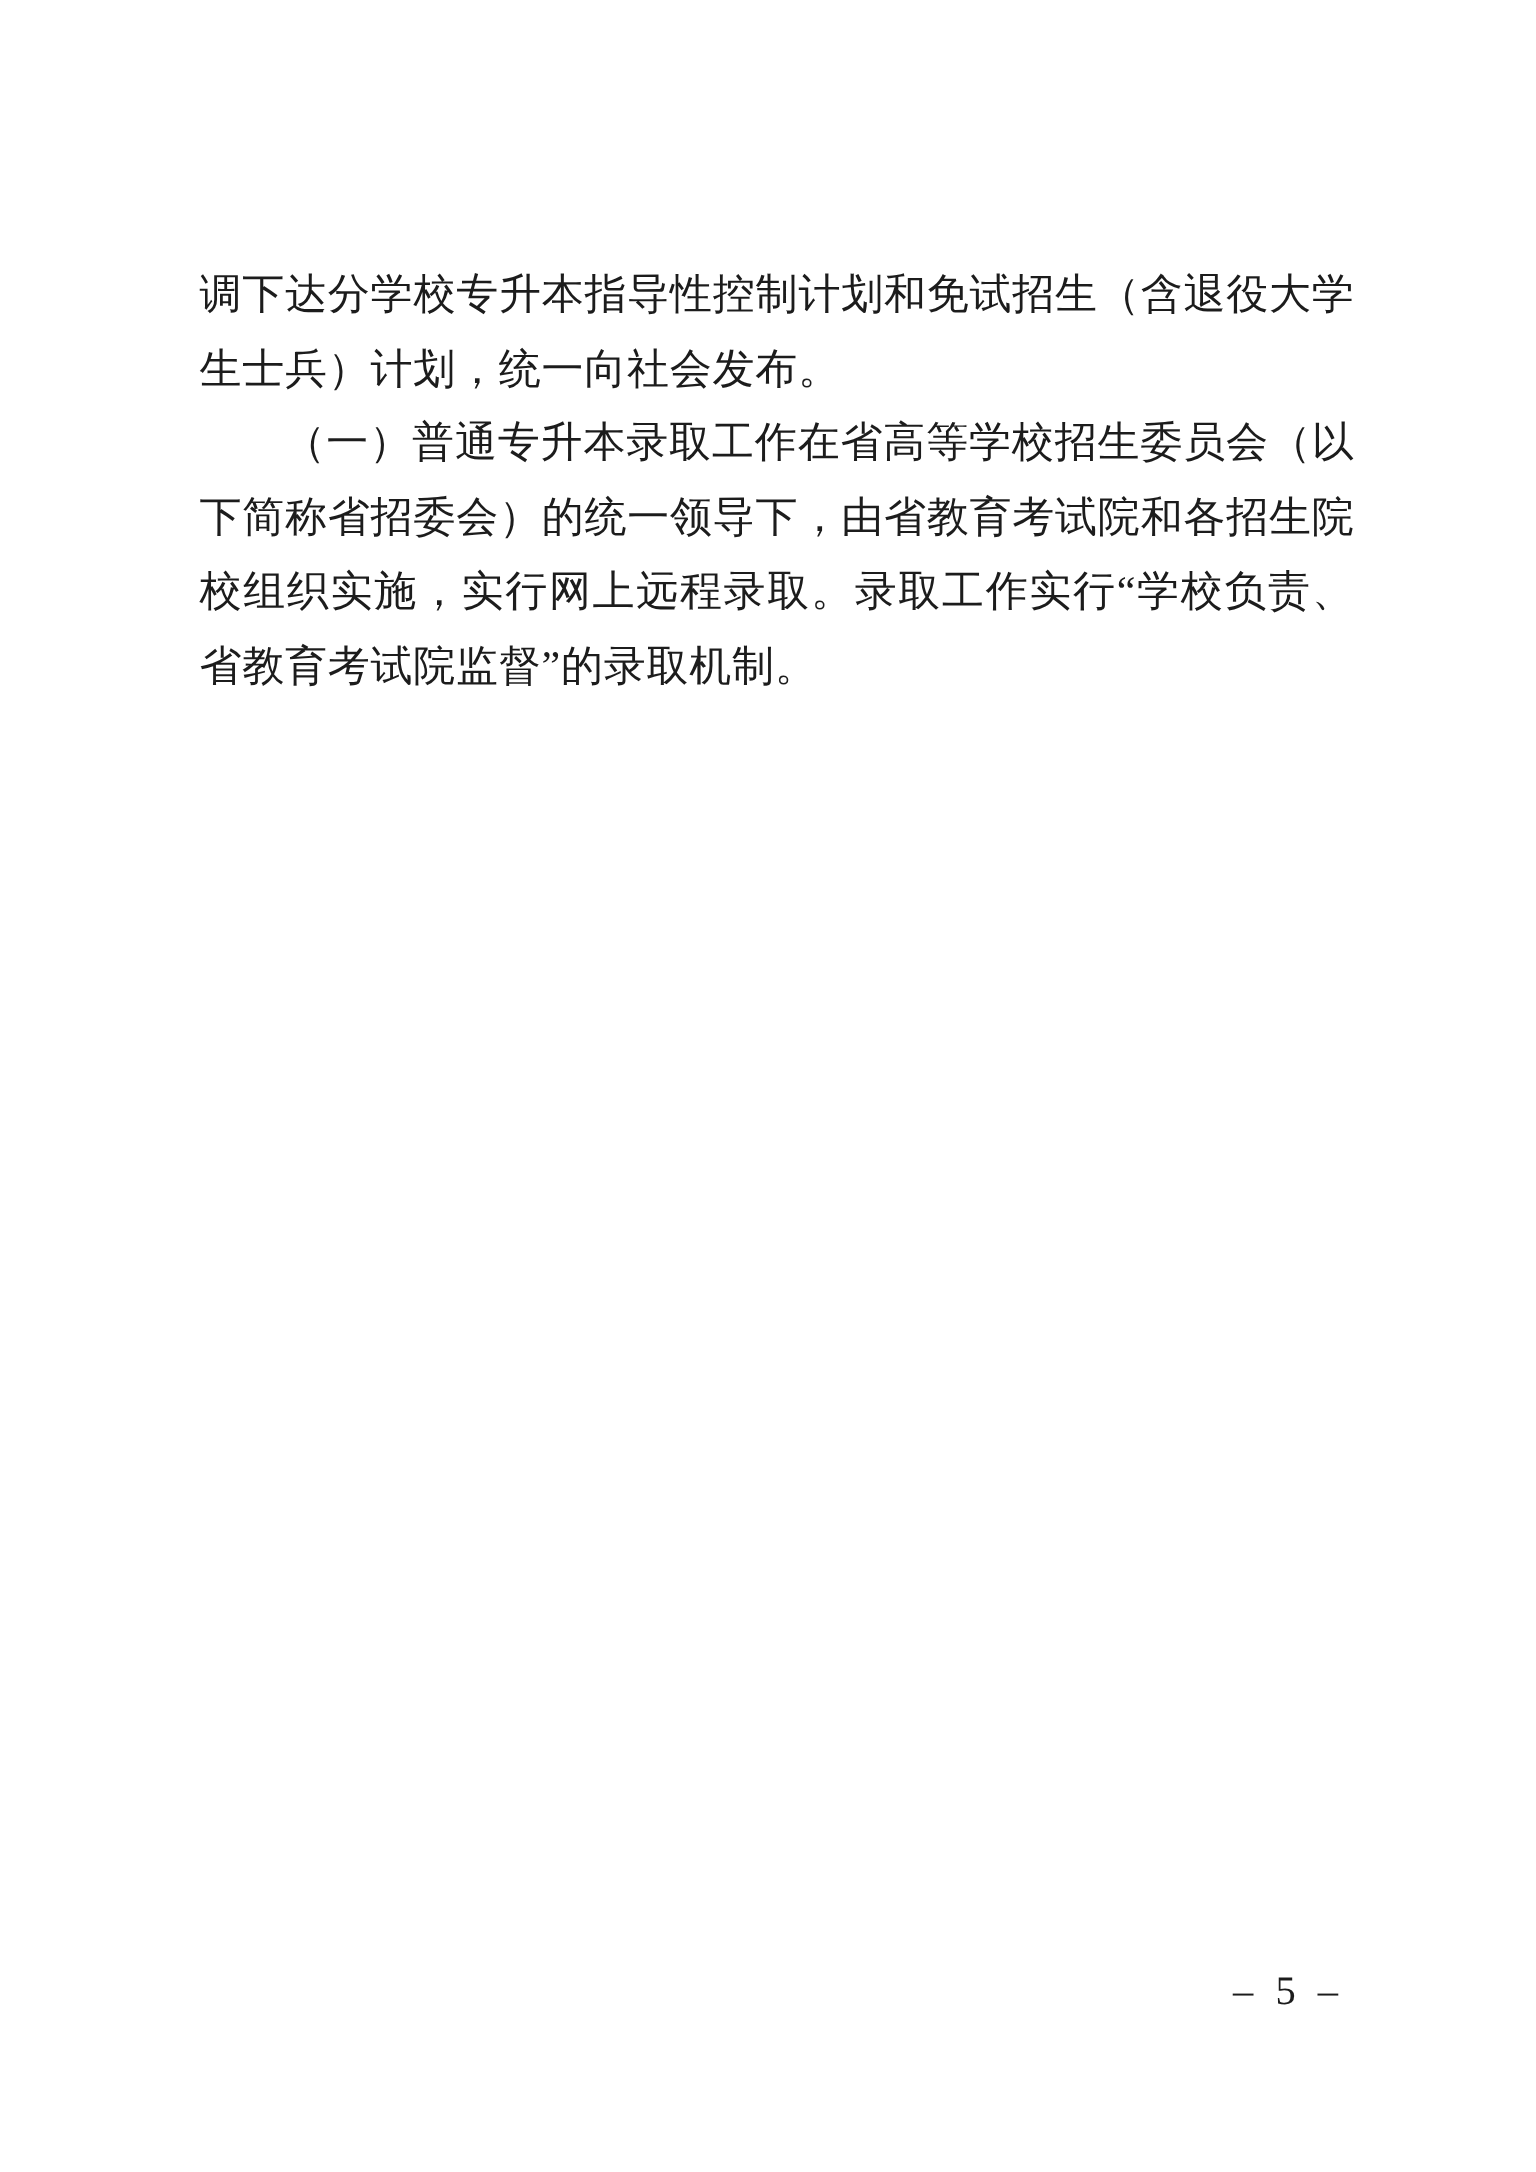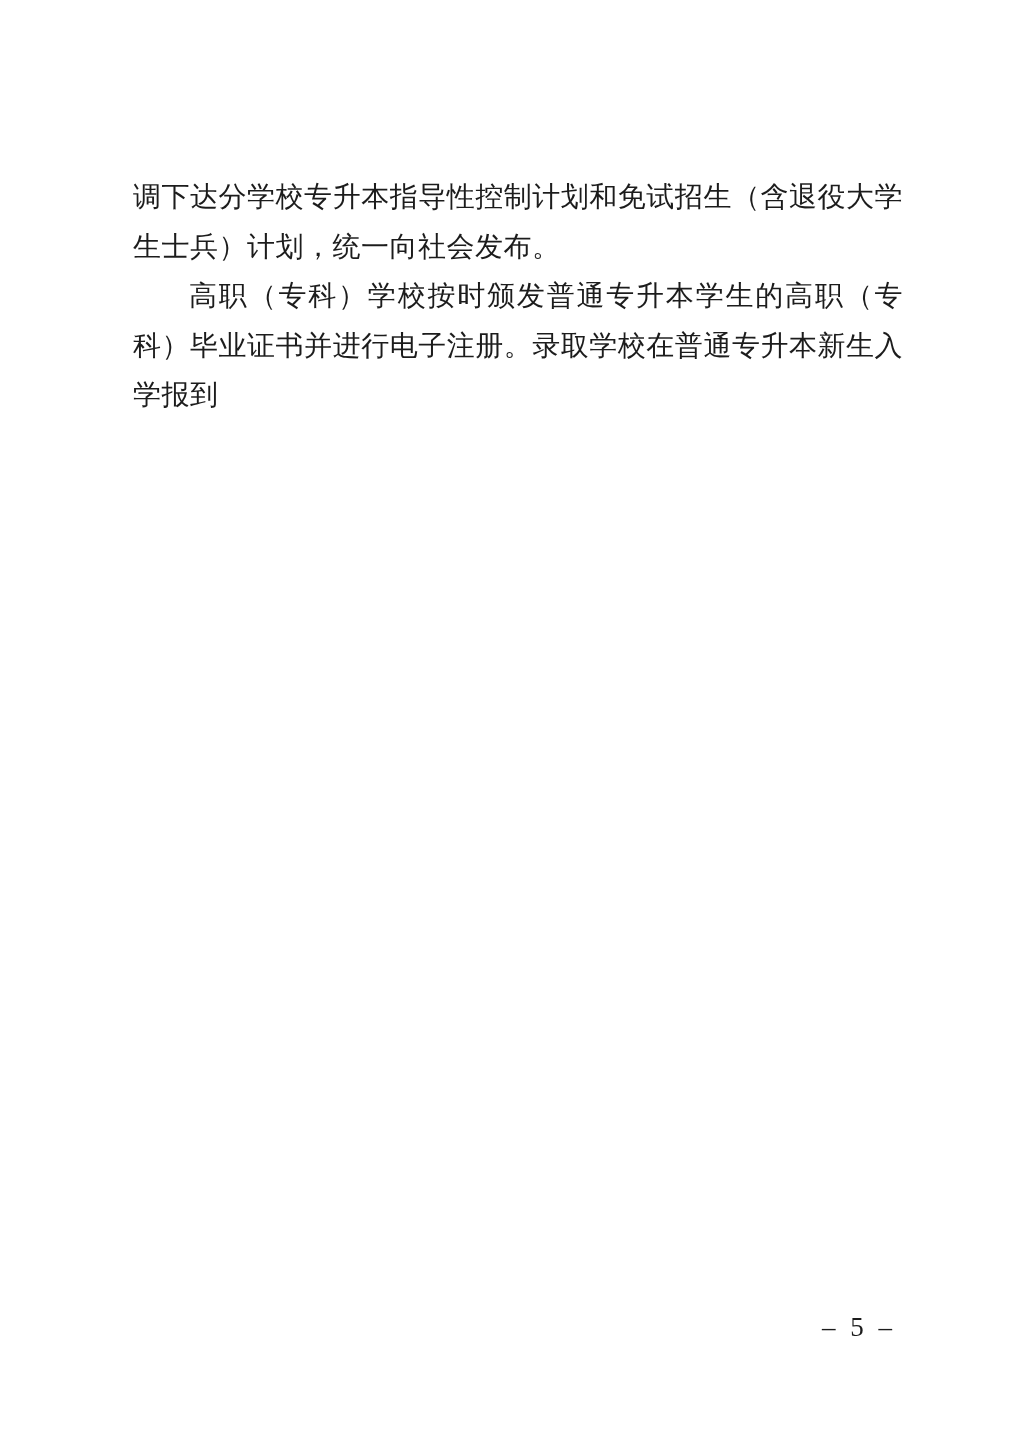--- a/index.html
+++ b/index.html
@@ -55,23 +55,23 @@
 </head>
 <body>
 
 <div class="page">
 
   <div class="content">
 
     <p class="para-cont">调下达分学校专升本指导性控制计划和免试招生（含退役大学生士兵）计划，统一向社会发布。</p>
 
 
+    <p class="para">（一）普通专升本录取工作在省高等学校招生委员会（以下简称省招委会）的统一领导下，由省教育考试院和各招生院校组织实施，实行网上远程录取。录取工作实行“学校负责、省教育考试院监督”的录取机制。</p>
 
 
 
 
-    <p class="para">高职（专科）学校按时颁发普通专升本学生的高职（专科）毕业证书并进行电子注册。录取学校在普通专升本新生入学报到</p>
 
   </div>
 
   <div class="page-number">– 5 –</div>
 
 </div>
 
 </body></html>

